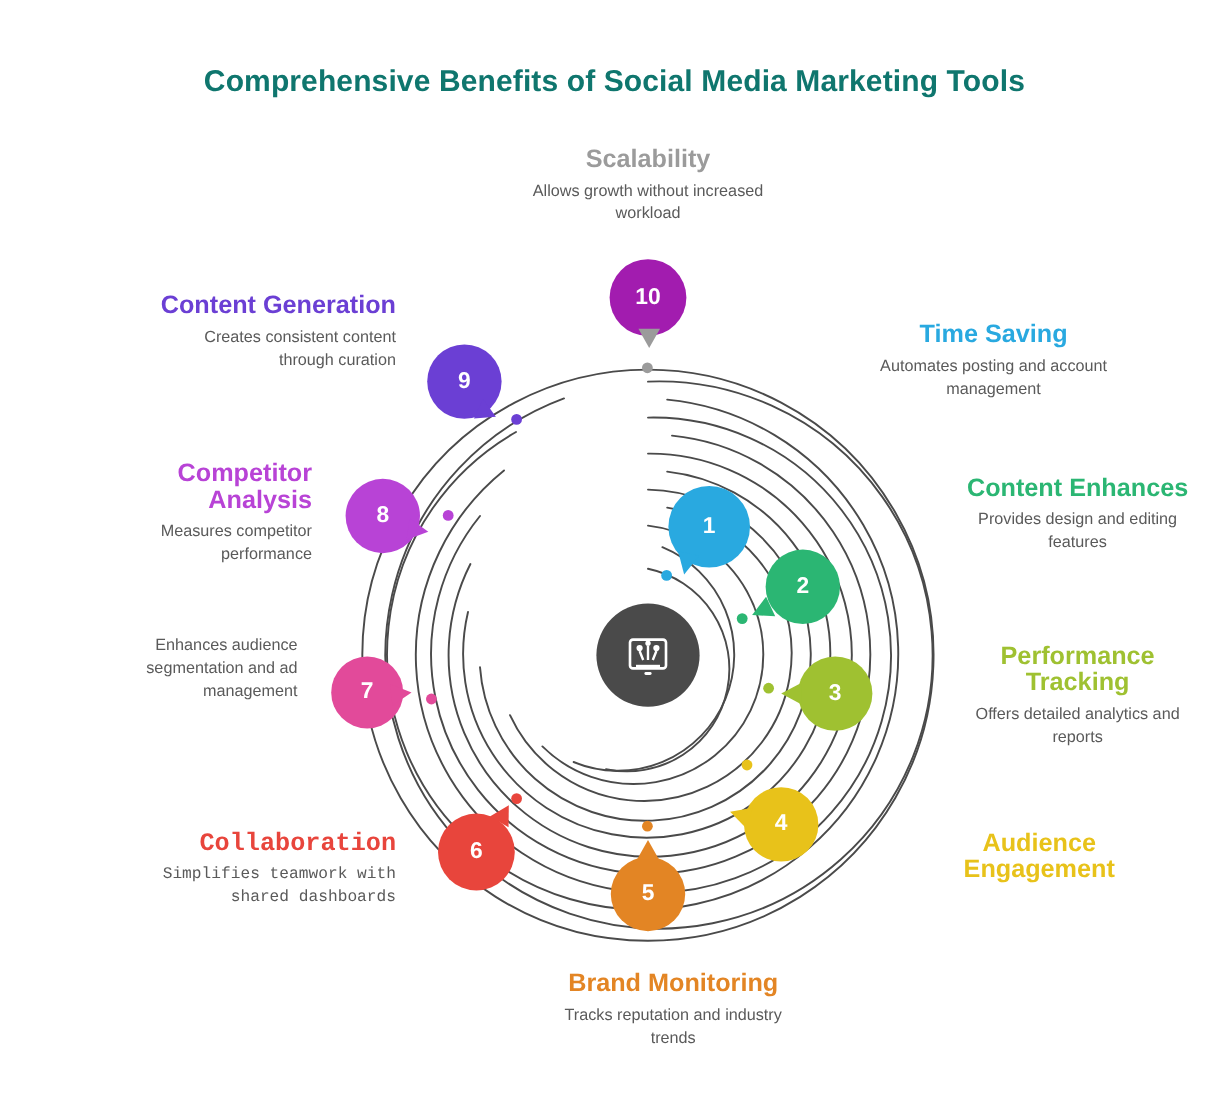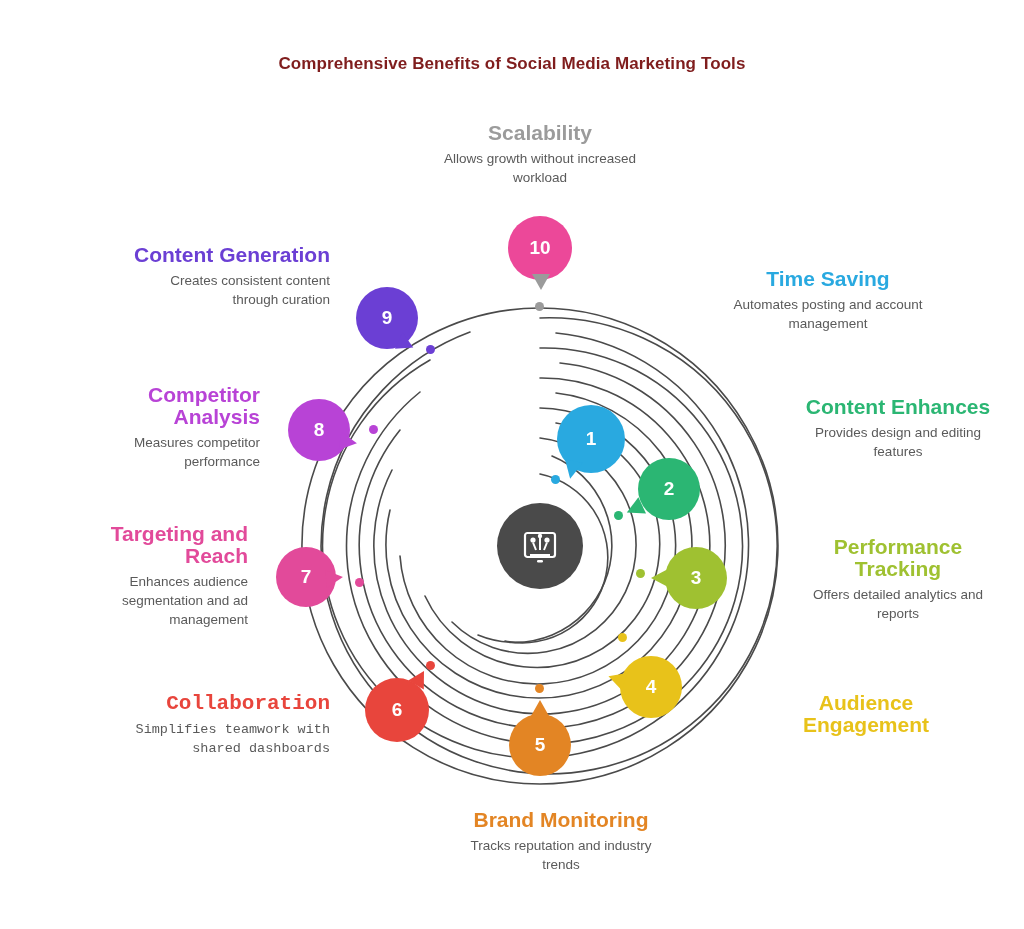--- a/index.html
+++ b/index.html
@@ -19,23 +19,23 @@
     position: relative;
     width: 1024px;
     height: 929px;
   }
   #title {
     position: absolute;
     top: 54px;
     left: 0;
     width: 1024px;
     text-align: center;
-    font-size: 17px;
+    font-size: 25px;
     font-weight: bold;
-    color: #7f1d1d;
+    color: #0f766e;
     letter-spacing: 0.1px;
   }
   
   #arcs {
     position: absolute;
     left: 0;
     top: 0;
   }
   
   .hub {
@@ -121,21 +121,21 @@
       <rect x="7" y="9" width="30" height="24" rx="2.5" fill="none" stroke="#ffffff" stroke-width="2.2"></rect>
       <rect x="12" y="30" width="20" height="3.5" fill="#ffffff"></rect>
       <circle cx="15" cy="16" r="2.6" fill="#ffffff"></circle>
       <circle cx="29" cy="16" r="2.6" fill="#ffffff"></circle>
       <path d="M15 18.5 L18 26 M29 18.5 L26 26 M22 14 L22 26" stroke="#ffffff" stroke-width="2" fill="none"></path>
       <circle cx="22" cy="12" r="2.2" fill="#ffffff"></circle>
       <rect x="19" y="36" width="6" height="2.4" rx="1.2" fill="#ffffff"></rect>
     </svg>
   </div>
 
-  <div class="node" style="left:508px; top:216px; width:64px; height:64px; background:#ec4899;">
+  <div class="node" style="left:508px; top:216px; width:64px; height:64px; background:#a21caf;">
     <span>10</span>
     <span class="tail" style="left:24px; top:58px; border-left:9px solid transparent; border-right:9px solid transparent; border-top:16px solid #9b9b9b;"></span>
   </div>
   <span class="dot" style="left:535px; top:302px; background:#9b9b9b;"></span>
 
   <div class="node" style="left:356px; top:287px; width:62px; height:62px; background:#6b3fd4;">
     <span>9</span>
     <span class="tail" style="left:42px; top:48px; border-top:9px solid transparent; border-bottom:9px solid transparent; border-left:16px solid #6b3fd4; transform:rotate(25deg);"></span>
   </div>
   <span class="dot" style="left:426px; top:345px; background:#6b3fd4;"></span>
@@ -197,21 +197,20 @@
     <div class="heading" style="color:#6b3fd4;">Content Generation</div>
     <div class="desc">Creates consistent content through curation</div>
   </div>
 
   <div class="label left" style="left:60px; top:384px; width:200px;">
     <div class="heading" style="color:#b843d6;">Competitor Analysis</div>
     <div class="desc">Measures competitor performance</div>
   </div>
 
   <div class="label left" style="left:48px; top:523px; width:200px;">
-    <div class="heading" style="color:#e24a9a;">Targeting and Reach</div>
     <div class="desc">Enhances audience segmentation and ad management</div>
   </div>
 
   <div class="label left" style="left:130px; top:693px; width:200px;font-family:Liberation Mono, monospace;">
     <div class="heading" style="color:#e8453c;">Collaboration</div>
     <div class="desc">Simplifies teamwork with shared dashboards</div>
   </div>
 
   <div class="label center" style="left:461px; top:809px; width:200px;">
     <div class="heading" style="color:#e38524;">Brand Monitoring</div>

